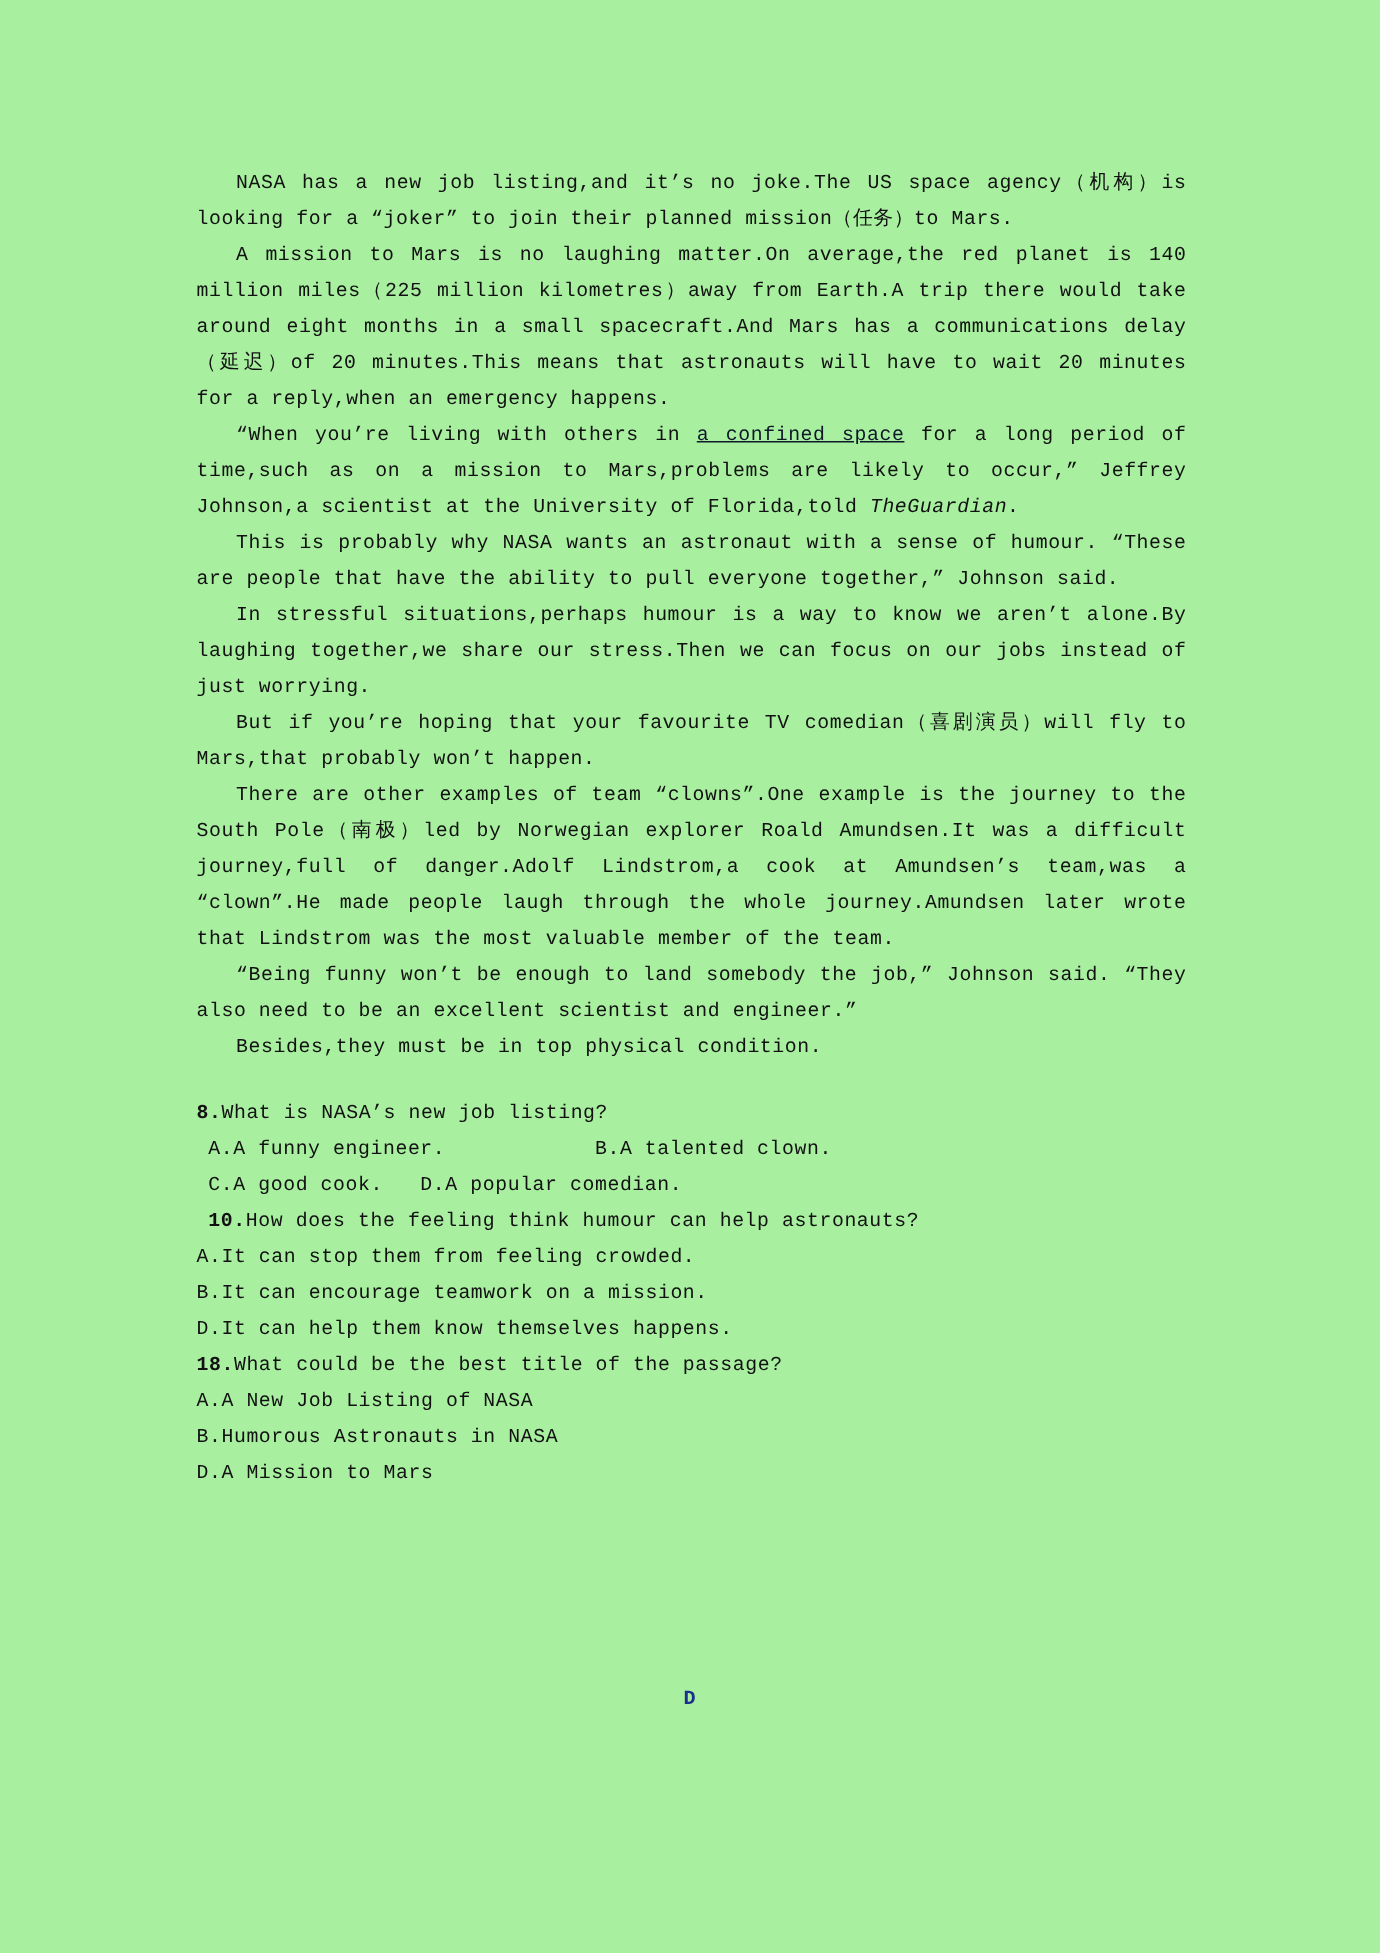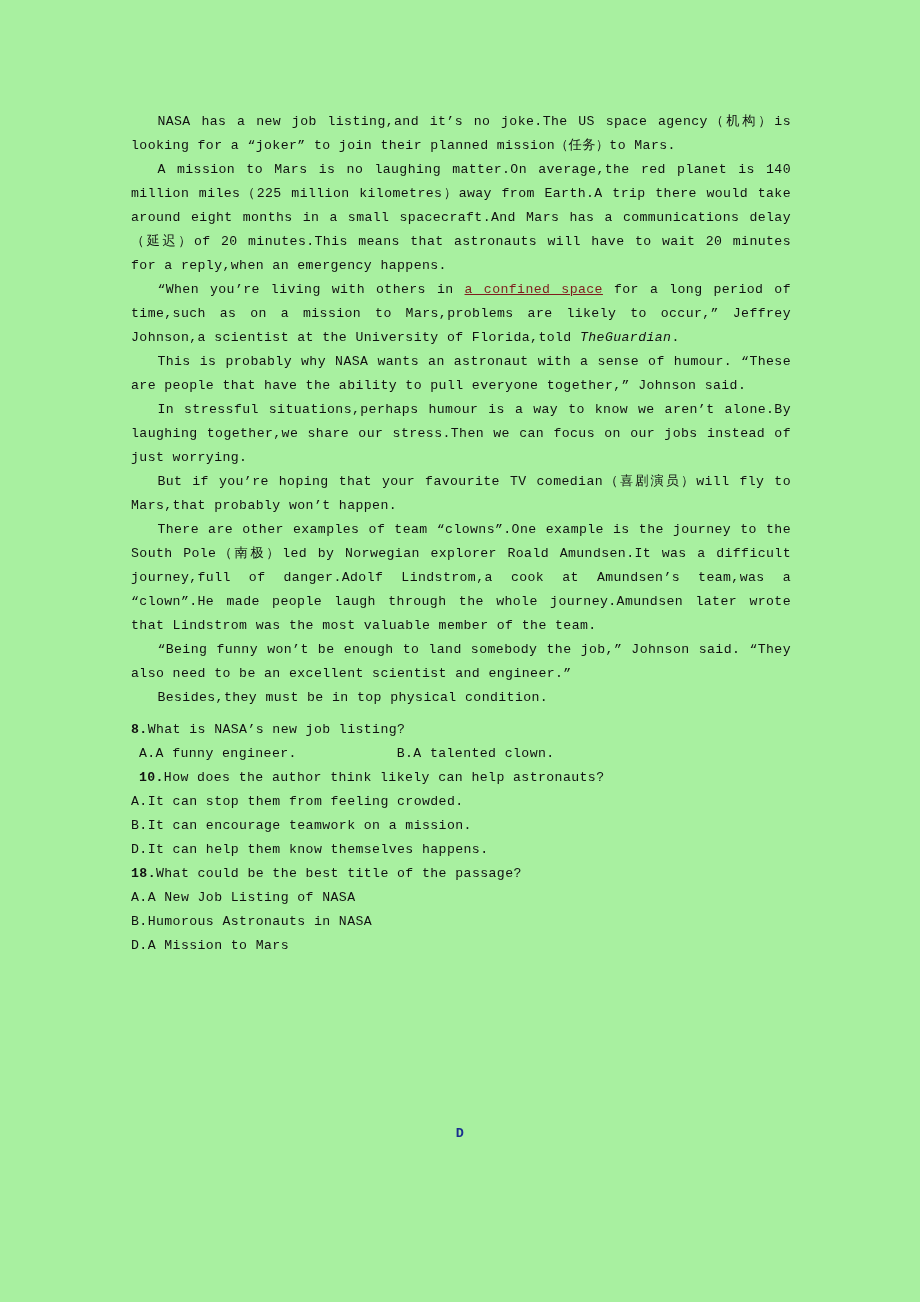--- a/index.html
+++ b/index.html
@@ -31,27 +31,27 @@
     margin: 0;
     font-size: 13.2px;
     line-height: 24px;
     text-align: justify;
     text-indent: 2em;
     letter-spacing: 0.4px;
     white-space: normal;
   }
   .underlined {
     text-decoration: underline;
-    color: #7f1d1d;
+    color: #0f172a;
   }
   .italic {
     font-style: italic;
   }
   .questions {
-    margin-top: 8px;
+    margin-top: 20px;
   }
   .qline {
     font-size: 13.2px;
     line-height: 24px;
     letter-spacing: 0.4px;
     white-space: pre;
     text-indent: 0;
     margin: 0;
   }
   .qstem {
@@ -91,25 +91,26 @@
     <p class="para">But if you’re hoping that your favourite TV comedian（喜剧演员）will fly to Mars,that probably won’t happen.</p>
     <p class="para">There are other examples of team “clowns”.One example is the journey to the South Pole（南极）led by Norwegian explorer Roald Amundsen.It was a difficult journey,full of danger.Adolf Lindstrom,a cook at Amundsen’s team,was a “clown”.He made people laugh through the whole journey.Amundsen later wrote that Lindstrom was the most valuable member of the team.</p>
     <p class="para">“Being funny won’t be enough to land somebody the job,” Johnson said. “They also need to be an excellent scientist and engineer.”</p>
     <p class="para">Besides,they must be in top physical condition.</p>
 
     <div class="questions">
 
       <div>
         <div class="qline"><span class="q-num-bold">8.</span><span>What is NASA’s new job listing?</span></div>
         <div class="qline qstem opt-row">A.A funny engineer.            B.A talented clown.</div>
+        <div class="qline qstem opt-row">C.A good cook.   D.A popular comedian.</div>
       </div>
 
 
       <div>
-        <div class="qline qstem"><span class="q-num-bold">10.</span><span>How does the author think likely can help astronauts?</span></div>
+        <div class="qline qstem"><span class="q-num-bold">10.</span><span>How does the feeling think humour can help astronauts?</span></div>
         <div class="qline opt-row">A.It can stop them from feeling crowded.</div>
         <div class="qline opt-row">B.It can encourage teamwork on a mission.</div>
         <div class="qline opt-row">D.It can help them know themselves happens.</div>
       </div>
 
       <div>
         <div class="qline"><span class="q-num-bold">18.</span><span>What could be the best title of the passage?</span></div>
         <div class="qline opt-row">A.A New Job Listing of NASA</div>
         <div class="qline opt-row">B.Humorous Astronauts in NASA</div>
         <div class="qline opt-row">D.A Mission to Mars</div>

